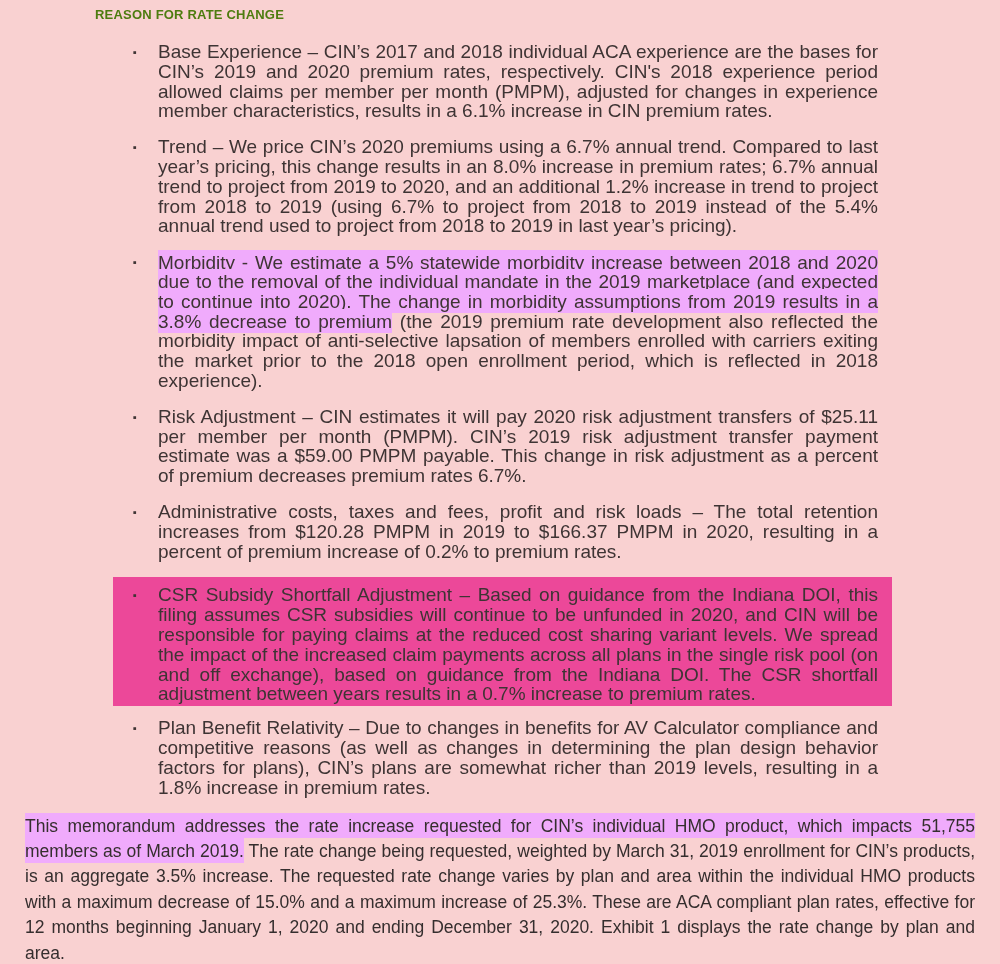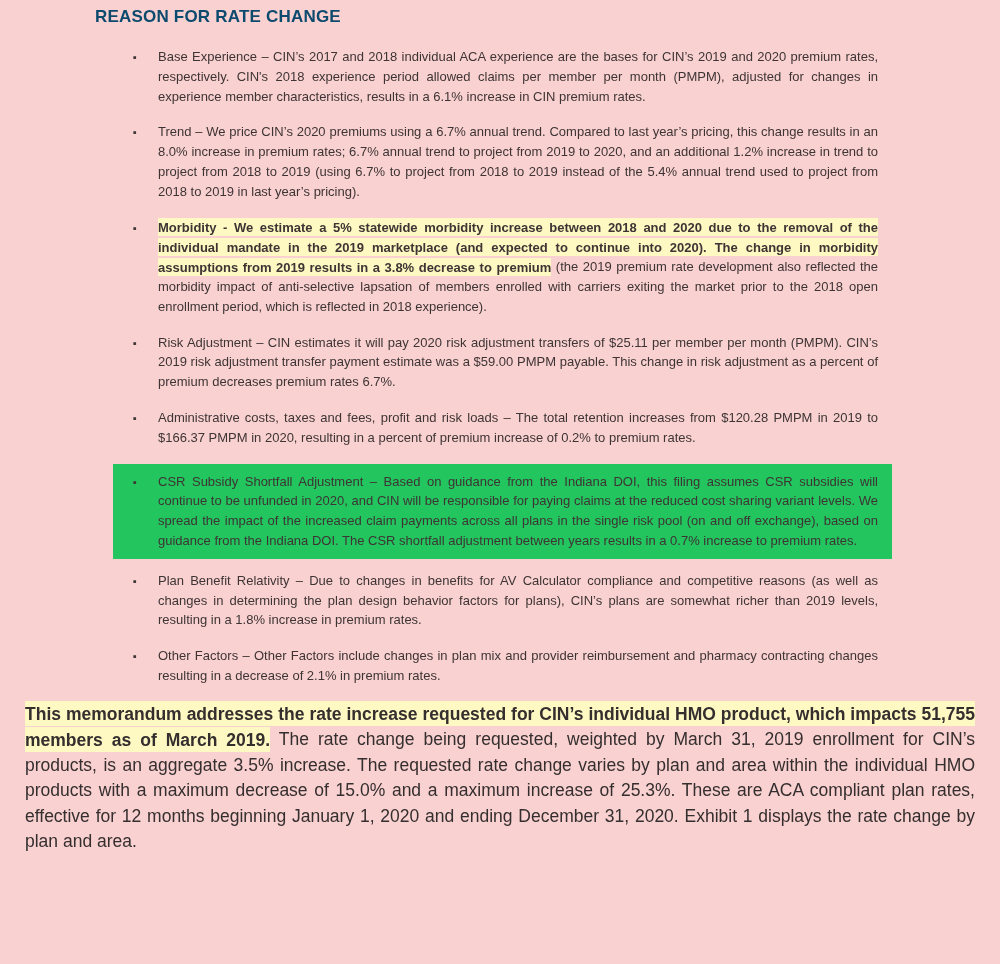--- a/index.html
+++ b/index.html
@@ -8,58 +8,57 @@
     height: 964px;
     overflow: hidden;
     background: #f9d1d1;
     font-family: "Liberation Sans", sans-serif;
     color: #3e3434;
   }
   .doc-page { position: relative; width: 1000px; height: 964px; }
   .section-heading {
     margin: 0;
     padding: 7px 0 0 95px;
-    font-size: 17px;
+    font-size: 13px;
     font-weight: bold;
     letter-spacing: 0.2px;
-    color: #0c4a6e;
+    color: #4d7c0f;
   }
   ul.bullet-list {
     list-style: none;
     margin: 20px 0 0 0;
     padding: 0;
   }
   ul.bullet-list li {
     position: relative;
     width: 720px;
     margin: 0 0 16px 113px;
     padding: 0 0 0 45px;
     text-align: justify;
-    font-size: 13px;
+    font-size: 19px;
     line-height: 19.8px;
   }
   ul.bullet-list li::before {
     content: "\25AA";
     position: absolute;
     left: 20px;
     top: 1px;
     font-size: 11px;
     color: #3e3434;
   }
   ul.bullet-list li.block-hl {
-    background: #22c55e;
-    padding: 8px 14px 8px 45px;
+    background: #ec4899;
+    padding: 8px 14px 2px 45px;
     margin-bottom: 12px;
   }
   ul.bullet-list li.block-hl::before { top: 9px; }
   mark.hl {
-    background: #fef9c3;
+    background: #f0abfc;
     color: inherit;
     padding: 1.5px 0;
-    font-weight: bold;
   }
   .closing-paragraph {
     margin: 15px 25px 0 25px;
     text-align: justify;
     font-size: 17.5px;
     line-height: 25.5px;
     color: #352e2e;
   }
   .closing-paragraph mark.hl { padding: 2.5px 0; }
 </style>
@@ -70,17 +69,16 @@
   <h2 class="section-heading">REASON FOR RATE CHANGE</h2>
 
   <ul class="bullet-list">
       <li><span>Base Experience – CIN’s 2017 and 2018 individual ACA experience are the bases for CIN’s 2019 and 2020 premium rates, respectively. CIN's 2018 experience period allowed claims per member per month (PMPM), adjusted for changes in experience member characteristics, results in a 6.1% increase in CIN premium rates.</span></li>
       <li><span>Trend – We price CIN’s 2020 premiums using a 6.7% annual trend. Compared to last year’s pricing, this change results in an 8.0% increase in premium rates; 6.7% annual trend to project from 2019 to 2020, and an additional 1.2% increase in trend to project from 2018 to 2019 (using 6.7% to project from 2018 to 2019 instead of the 5.4% annual trend used to project from 2018 to 2019 in last year’s pricing).</span></li>
       <li><mark class="hl">Morbidity - We estimate a 5% statewide morbidity increase between 2018 and 2020 due to the removal of the individual mandate in the 2019 marketplace (and expected to continue into 2020). The change in morbidity assumptions from 2019 results in a 3.8% decrease to premium</mark><span> (the 2019 premium rate development also reflected the morbidity impact of anti-selective lapsation of members enrolled with carriers exiting the market prior to the 2018 open enrollment period, which is reflected in 2018 experience).</span></li>
       <li><span>Risk Adjustment – CIN estimates it will pay 2020 risk adjustment transfers of $25.11 per member per month (PMPM). CIN’s 2019 risk adjustment transfer payment estimate was a $59.00 PMPM payable. This change in risk adjustment as a percent of premium decreases premium rates 6.7%.</span></li>
       <li><span>Administrative costs, taxes and fees, profit and risk loads – The total retention increases from $120.28 PMPM in 2019 to $166.37 PMPM in 2020, resulting in a percent of premium increase of 0.2% to premium rates.</span></li>
       <li class="block-hl"><span>CSR Subsidy Shortfall Adjustment – Based on guidance from the Indiana DOI, this filing assumes CSR subsidies will continue to be unfunded in 2020, and CIN will be responsible for paying claims at the reduced cost sharing variant levels. We spread the impact of the increased claim payments across all plans in the single risk pool (on and off exchange), based on guidance from the Indiana DOI. The CSR shortfall adjustment between years results in a 0.7% increase to premium rates.</span></li>
       <li><span>Plan Benefit Relativity – Due to changes in benefits for AV Calculator compliance and competitive reasons (as well as changes in determining the plan design behavior factors for plans), CIN’s plans are somewhat richer than 2019 levels, resulting in a 1.8% increase in premium rates.</span></li>
-      <li><span>Other Factors – Other Factors include changes in plan mix and provider reimbursement and pharmacy contracting changes resulting in a decrease of 2.1% in premium rates.</span></li>
     </ul>
 
   <p class="closing-paragraph"><mark class="hl">This memorandum addresses the rate increase requested for CIN’s individual HMO product, which impacts 51,755 members as of March 2019.</mark><span> The rate change being requested, weighted by March 31, 2019 enrollment for CIN’s products, is an aggregate 3.5% increase. The requested rate change varies by plan and area within the individual HMO products with a maximum decrease of 15.0% and a maximum increase of 25.3%. These are ACA compliant plan rates, effective for 12 months beginning January 1, 2020 and ending December 31, 2020. Exhibit 1 displays the rate change by plan and area.</span></p>
 </div>
 
 </body></html>

